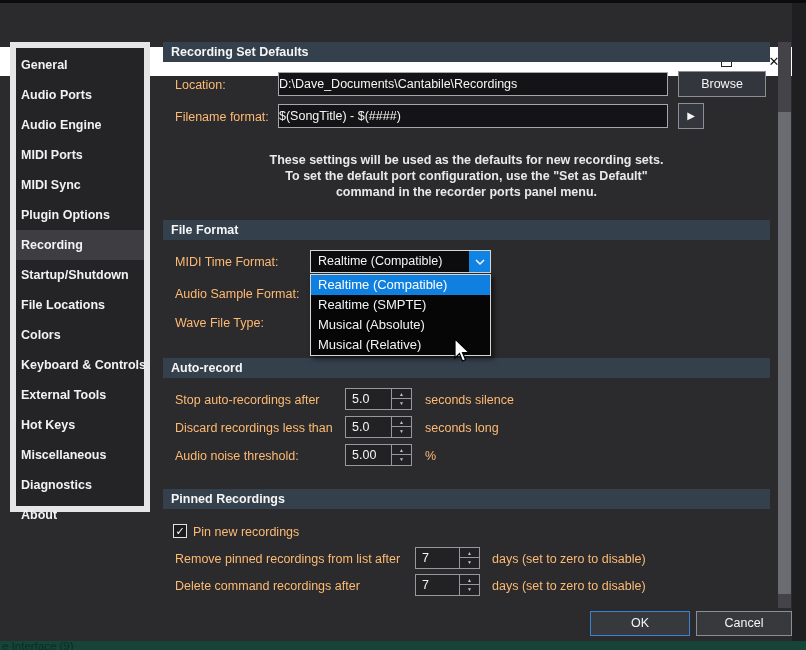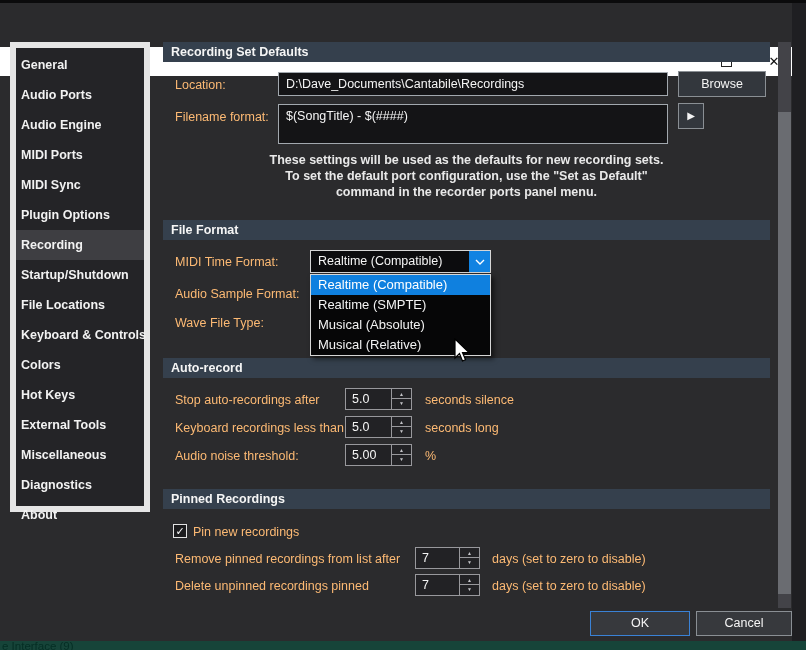--- a/index.html
+++ b/index.html
@@ -22,21 +22,21 @@
 
   .sidebar { position:absolute; left:10px; top:39px; width:140px; height:470px; background:#242427; border:6px solid #e5e5e5; }
   .side-item { position:relative; height:30px; line-height:30px; padding-left:5px; color:#f2f2f2; font-weight:bold; font-size:12.5px; white-space:nowrap; }
   .side-item.selected { background:#3e3e42; }
   .sidebar-inner { position:absolute; top:2px; left:0; right:0; }
 
   .content-label { position:absolute; color:#fdba74; font-size:12.5px; white-space:nowrap; }
 
   .section-header { position:absolute; left:163px; width:607px; height:20px; background:#35404d; color:#f5f5f5; font-weight:bold; font-size:12.5px; line-height:20px; padding-left:8px; }
 
-  .text-input { position:absolute; background:#141416; border:1px solid #a2a8ae; color:#f5f5f5; font-size:12.5px; line-height:22px; padding-left:7px; white-space:nowrap; overflow:hidden; }
+  .text-input { position:absolute; background:#141416; border:1px solid #a2a8ae; color:#f5f5f5; font-size:12.5px; line-height:22px; white-space:nowrap; overflow:hidden; }
 
   .btn { position:absolute; background:#33373d; border:1px solid #8a8f94; color:#f5f5f5; font-size:12.5px; text-align:center; }
 
   .note { position:absolute; left:163px; width:607px; text-align:center; color:#e9e9e9; font-size:12.5px; line-height:16px; }
 
   .combo { position:absolute; left:310px; top:247px; width:181px; height:23px; border:1px solid #d6d6d6; background:#0c0c0e; }
   .combo .val { position:absolute; left:0; top:0; right:21px; line-height:21px; padding-left:7px; color:#f5f5f5; font-size:12.5px; white-space:nowrap; }
   .combo .chev { position:absolute; right:0; top:0; width:21px; height:21px; background:#1183e2; text-align:center; }
   .combo .chev svg { margin-top:8px; }
 
@@ -84,38 +84,38 @@
       <div class="sidebar-inner">
         <div class="side-item">General</div>
         <div class="side-item">Audio Ports</div>
         <div class="side-item">Audio Engine</div>
         <div class="side-item">MIDI Ports</div>
         <div class="side-item">MIDI Sync</div>
         <div class="side-item">Plugin Options</div>
         <div class="side-item selected">Recording</div>
         <div class="side-item">Startup/Shutdown</div>
         <div class="side-item">File Locations</div>
+        <div class="side-item">Colors</div>
         <div class="side-item">Keyboard &amp; Controls</div>
-        <div class="side-item">Colors</div>
+        <div class="side-item">External Tools</div>
         <div class="side-item">Hot Keys</div>
-        <div class="side-item">External Tools</div>
         <div class="side-item">Miscellaneous</div>
         <div class="side-item">Diagnostics</div>
         <div class="side-item">About</div>
       </div>
     </div>
 
     <div class="section-header" style="top:39px;">Recording Set Defaults</div>
 
     <div class="content-label" style="left:175px; top:75px;">Location:</div>
     <div class="text-input" style="left:278px; top:69px; width:390px; height:24px;">D:\Dave_Documents\Cantabile\Recordings</div>
     <div class="btn" style="left:678px; top:68px; width:88px; height:26px; line-height:24px;">Browse</div>
 
     <div class="content-label" style="left:175px; top:107px;">Filename format:</div>
-    <div class="text-input" style="left:278px; top:101px; width:390px; height:40px;">$(SongTitle) - $(####)</div>
+    <div class="text-input" style="left:278px; top:101px; width:390px; height:24px;">$(SongTitle) - $(####)</div>
     <div class="btn" style="left:678px; top:100px; width:26px; height:26px; line-height:24px; font-size:10px;"><span>▶</span></div>
 
     <div class="note" style="top:149px;font-weight:bold;">
       <div>These settings will be used as the defaults for new recording sets.</div>
       <div>To set the default port configuration, use the "Set as Default"</div>
       <div>command in the recorder ports panel menu.</div>
     </div>
 
     <div class="section-header" style="top:217px;">File Format</div>
 
@@ -144,21 +144,21 @@
     <div class="content-label" style="left:175px; top:390px;">Stop auto-recordings after</div>
     <div class="spinner" style="left:345px; top:385px; width:67px;">
       <div class="sval">5.0</div>
       <div class="arrows">
         <div class="up">▲</div>
         <div class="dn">▼</div>
       </div>
     </div>
     <div class="content-label" style="left:425px; top:390px;">seconds silence</div>
 
-    <div class="content-label" style="left:175px; top:418px;">Keyboard recordings less than</div>
+    <div class="content-label" style="left:175px; top:418px;">Discard recordings less than</div>
     <div class="spinner" style="left:345px; top:413px; width:67px;">
       <div class="sval">5.0</div>
       <div class="arrows">
         <div class="up">▲</div>
         <div class="dn">▼</div>
       </div>
     </div>
     <div class="content-label" style="left:425px; top:418px;">seconds long</div>
 
     <div class="content-label" style="left:175px; top:446px;">Audio noise threshold:</div>
@@ -179,21 +179,21 @@
     <div class="content-label" style="left:175px; top:549px;">Remove pinned recordings from list after</div>
     <div class="spinner" style="left:415px; top:544px; width:65px;">
       <div class="sval">7</div>
       <div class="arrows">
         <div class="up">▲</div>
         <div class="dn">▼</div>
       </div>
     </div>
     <div class="content-label" style="left:492px; top:549px;">days (set to zero to disable)</div>
 
-    <div class="content-label" style="left:175px; top:576px;">Delete unpinned recordings pinned</div>
+    <div class="content-label" style="left:175px; top:576px;">Delete command recordings after</div>
     <div class="spinner" style="left:415px; top:571px; width:65px;">
       <div class="sval">7</div>
       <div class="arrows">
         <div class="up">▲</div>
         <div class="dn">▼</div>
       </div>
     </div>
     <div class="content-label" style="left:492px; top:576px;">days (set to zero to disable)</div>
 
     <div class="footer-btn ok-btn">OK</div>

